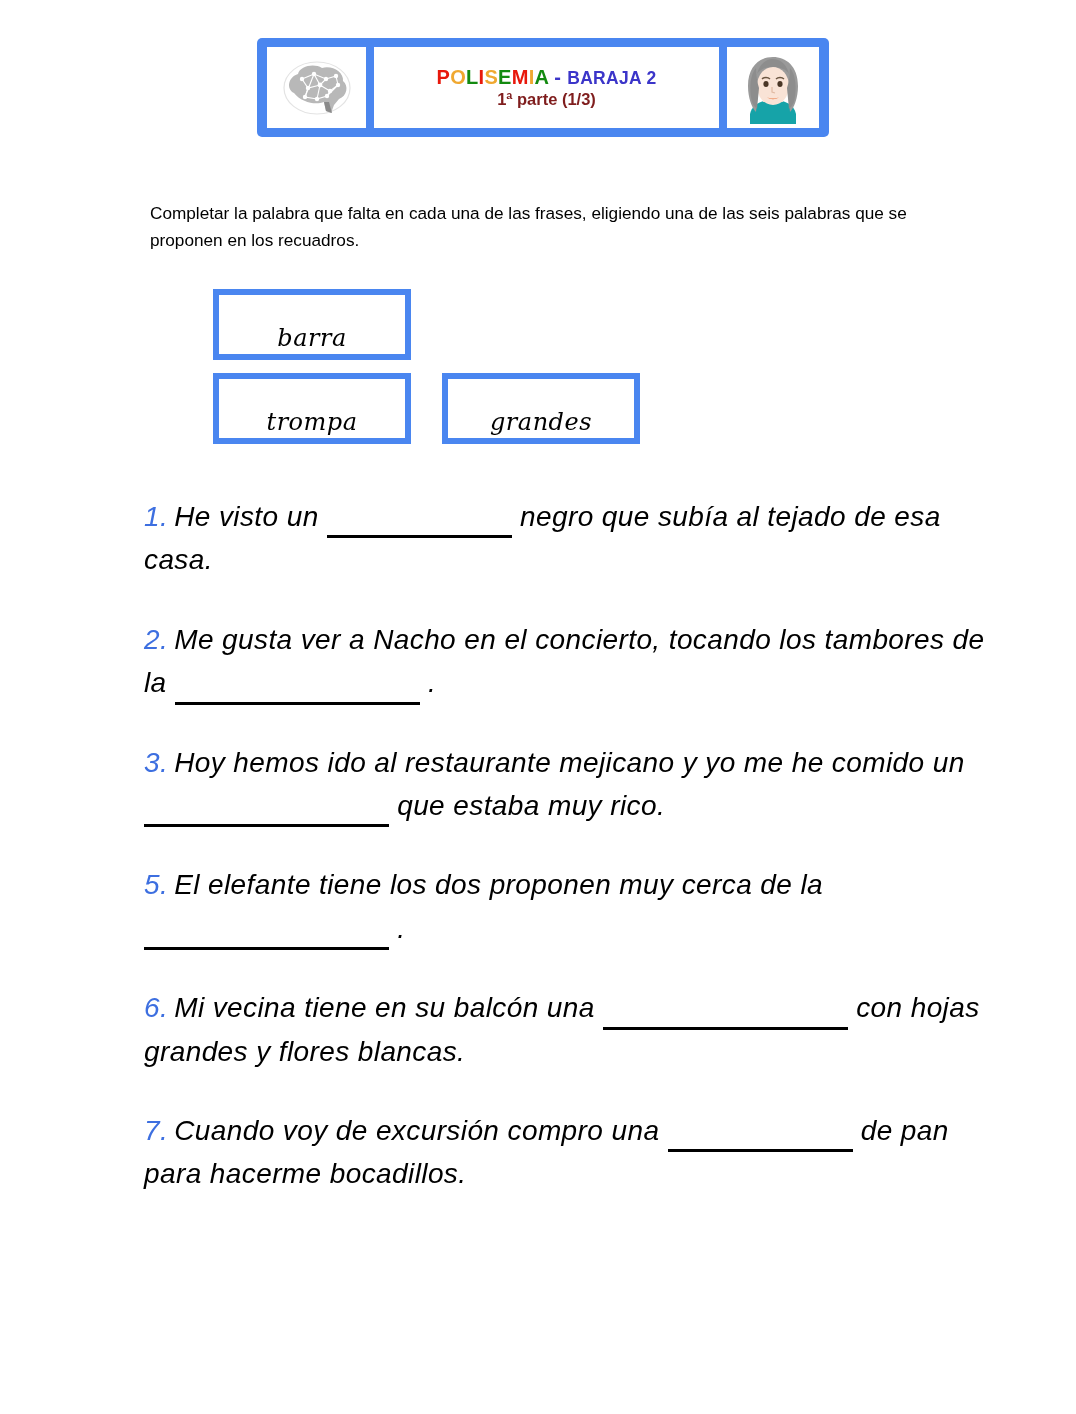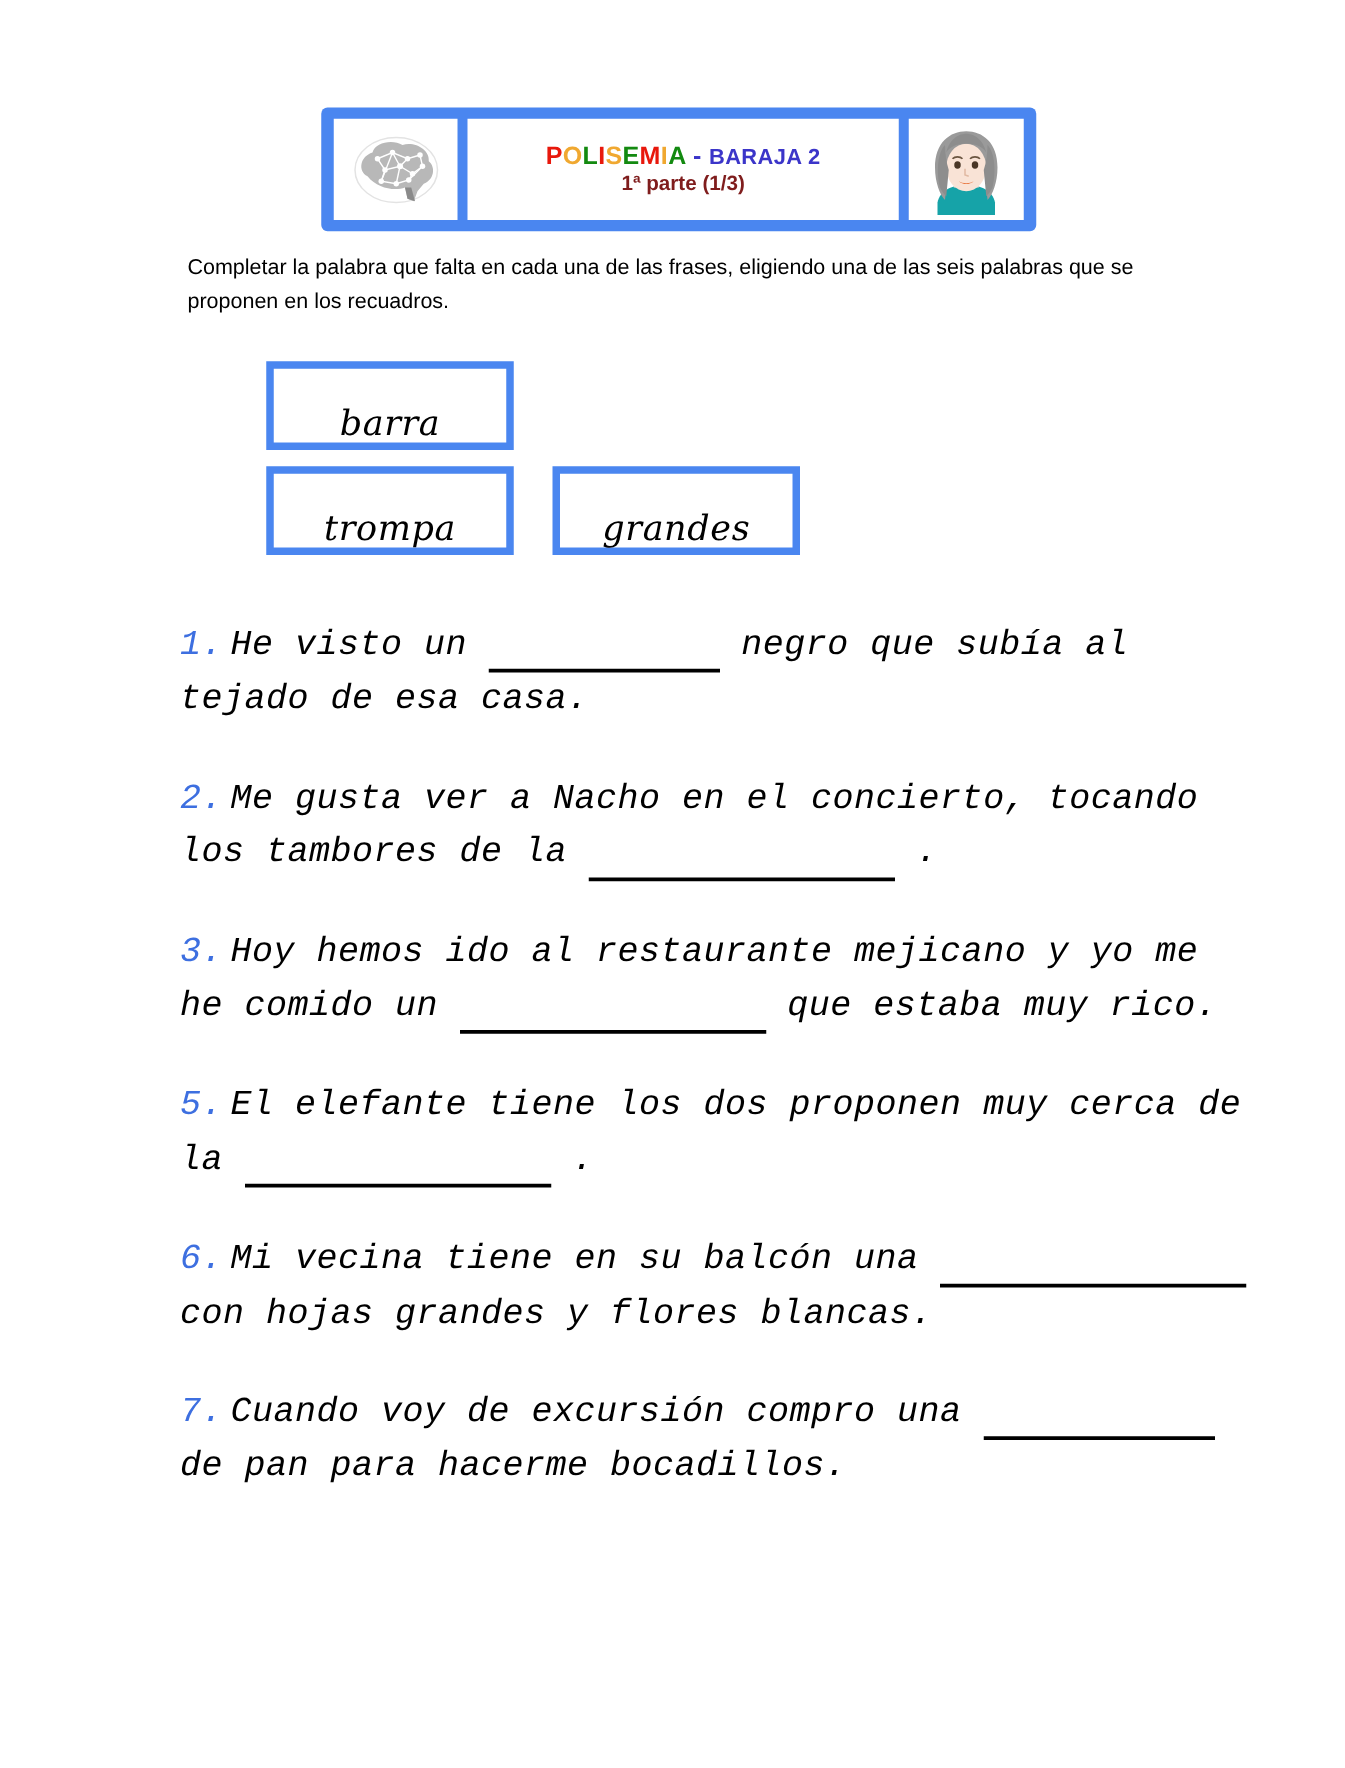--- a/index.html
+++ b/index.html
@@ -23,21 +23,20 @@
     top: 38px;
     width: 572px;
     height: 99px;
     background: #4a86f0;
     border-radius: 5px;
     box-sizing: border-box;
     display: flex;
     align-items: center;
     padding: 9px 10px;
     gap: 8px;
-    margin-top: 48px;
   }
   .hdr-cell {
     background: #ffffff;
     height: 100%;
     box-sizing: border-box;
     display: flex;
     align-items: center;
     justify-content: center;
     overflow: hidden;
   }
@@ -100,36 +99,36 @@
     border: 6px solid #4a86f0;
     background: #ffffff;
     box-sizing: border-box;
     display: flex;
     align-items: center;
     justify-content: center;
   }
   .word-text {
     font-family: "DejaVu Serif", serif;
     font-style: italic;
-    font-size: 28px;
+    font-size: 24px;
     color: #000000;
     letter-spacing: 0.5px;
     margin-top: 27px;
   }
 
   
   .sentences {
     position: absolute;
     left: 144px;
     top: 495px;
     width: 860px;
   }
   .sentence {
     margin-bottom: 36px;
-    font-family: Liberation Mono, monospace;
+    font-family: Liberation Sans, sans-serif;
     font-style: italic;
     font-size: 28px;
     line-height: 1.55;
     color: #000000;
     letter-spacing: 0.4px;
   }
   .s-num {
     color: #3d6fe0;
     font-style: italic;
     font-weight: normal;

